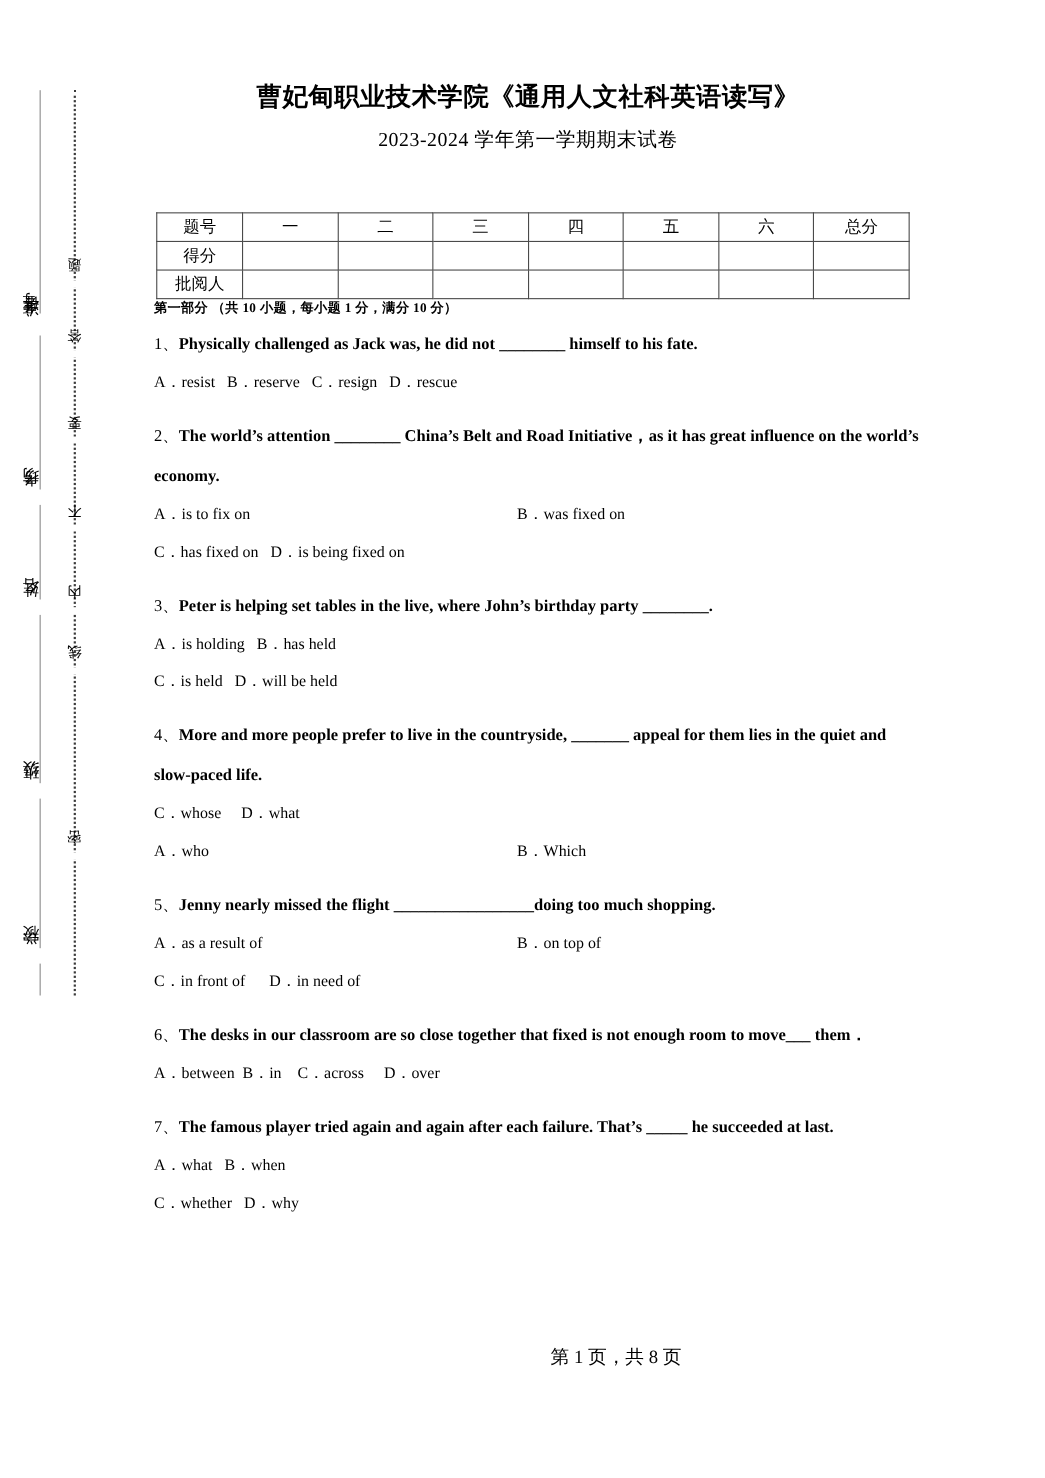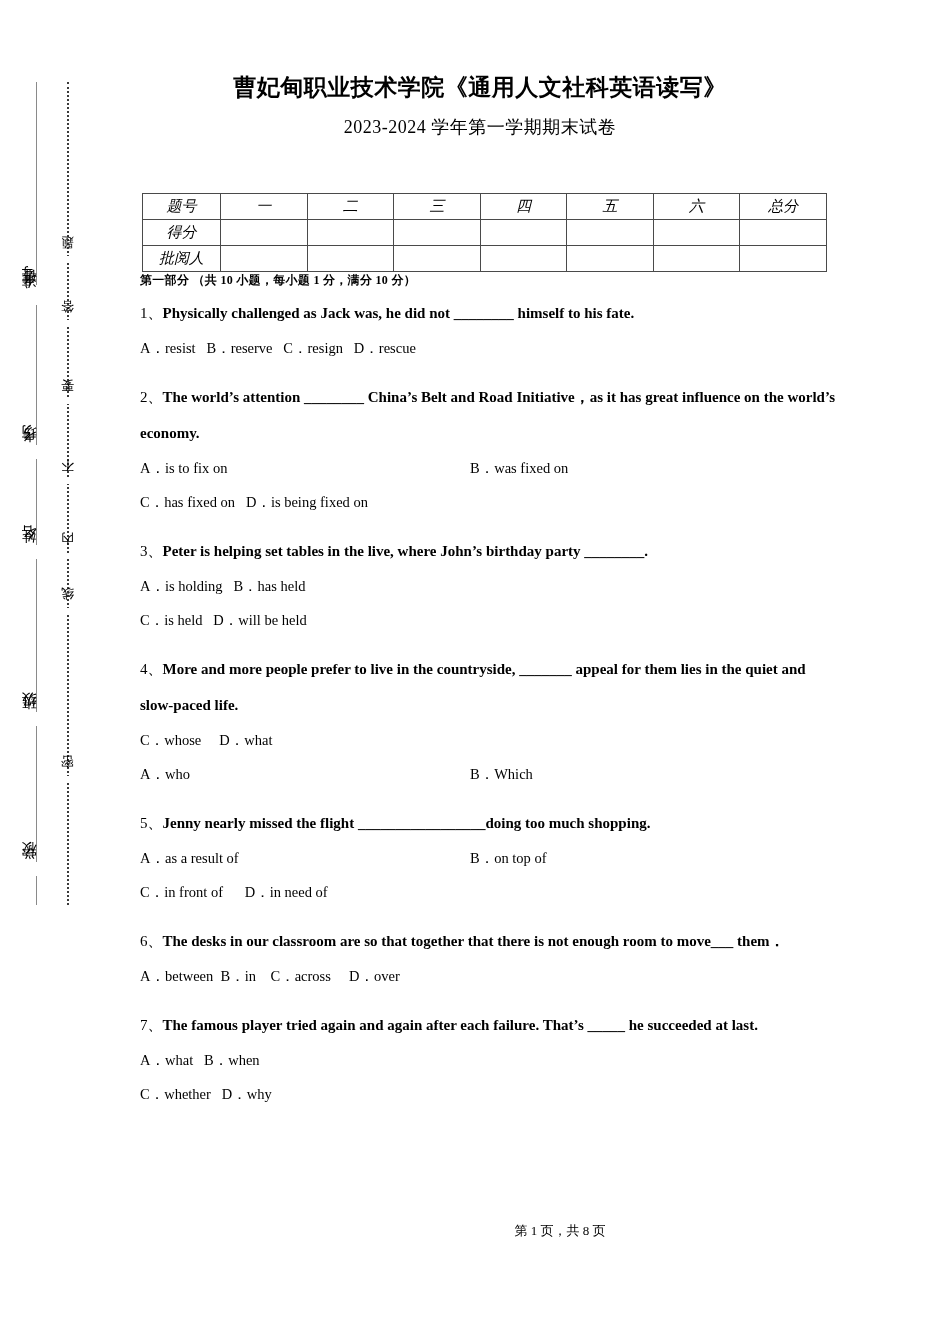--- a/index.html
+++ b/index.html
@@ -104,21 +104,20 @@
     table-layout: fixed;
   }
   table.score-table td {
     border: 1.1px solid #4a4a4a;
     height: 26px;
     text-align: center;
     vertical-align: middle;
     font-size: 15px;
     font-weight: normal;
     padding: 0;
-    font-style: italic;
   }
   table.score-table td.hdr-col { width: 78px; }
 
   
   .content {
     position: absolute;
     left: 10px;
     top: 272px;
     width: 700px;
   }
@@ -152,21 +151,21 @@
   .opt-cell { white-space: pre; }
   .spacer-sm { height: 12px; }
 
   
   .page-footer {
     position: absolute;
     left: 0;
     top: 1222px;
     width: 820px;
     text-align: center;
-    font-size: 13px;
+    font-size: 17px;
   }
   .footer-inner { display: inline-block; padding-left: 40px; }
 </style>
 </head>
 <body>
 
 <div class="seal-strip">
   <div class="seal-solid-line"></div>
   <div class="seal-dotted-line"></div>
   <div id="seal-labels-host">
@@ -284,21 +283,21 @@
               <span class="opt-cell">A．as a result of</span>
               <span class="opt-cell">B．on top of</span>
             </div>
             <div class="opt-row">
               <span class="opt-cell">C．in front of      D．in need of</span>
             </div>
           </div>
           <div class="spacer-sm"></div>
         </div>
         <div class="question-block">
-          <p class="q-stem"><span class="q-num">6、</span><span>The desks in our classroom are so that together that there is not enough room to move___ them．</span></p>
+          <p class="q-stem"><span class="q-num">6、</span><span>The desks in our classroom are so close together that fixed is not enough room to move___ them．</span></p>
           <div class="q-options">
             <div class="opt-row">
               <span class="opt-cell">A．between  B．in    C．across     D．over</span>
             </div>
           </div>
           <div class="spacer-sm"></div>
         </div>
         <div class="question-block">
           <p class="q-stem"><span class="q-num">7、</span><span>The famous player tried again and again after each failure. That’s _____ he succeeded at last.</span></p>
           <div class="q-options">

